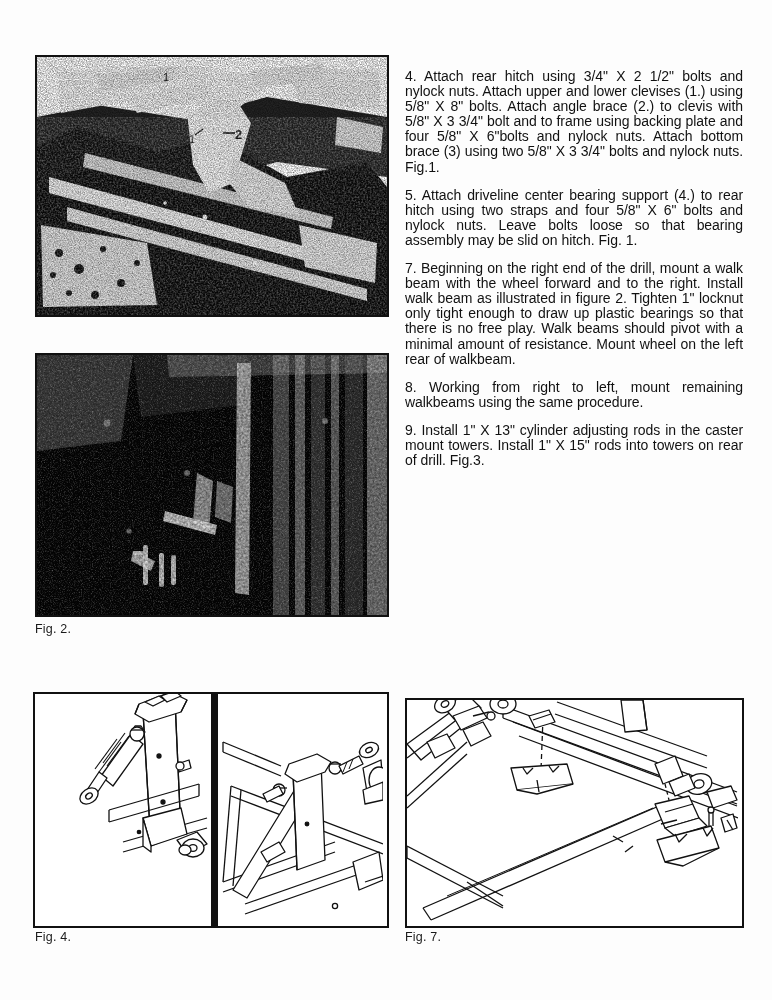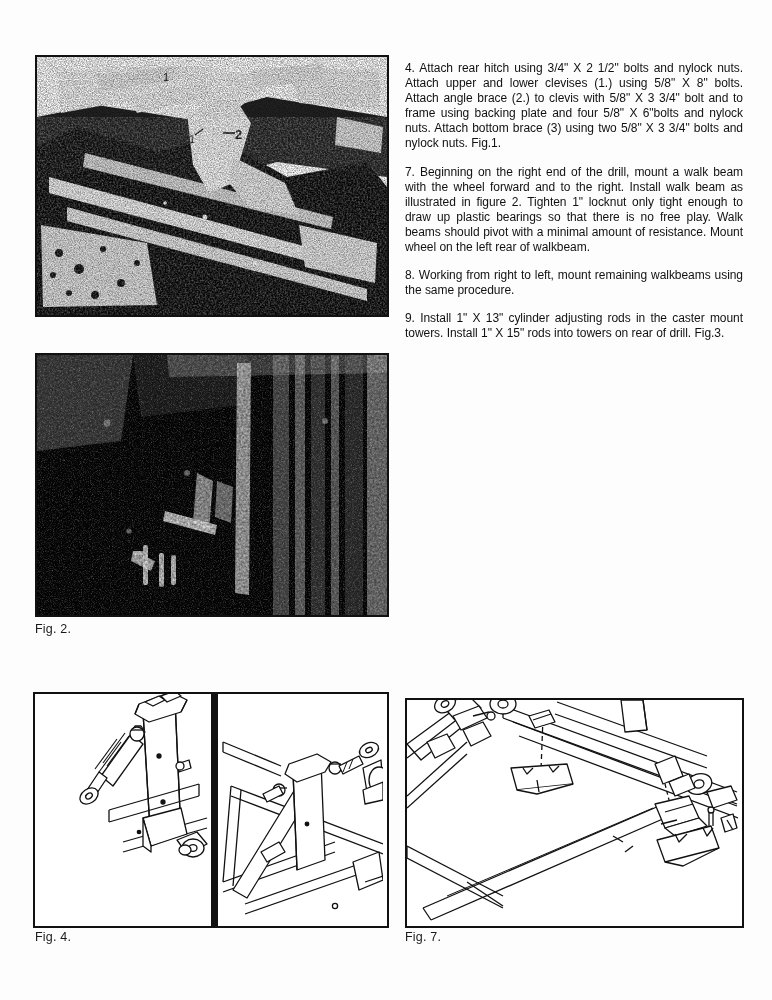--- a/index.html
+++ b/index.html
@@ -74,25 +74,25 @@
 
   
   #instructions {
     position: absolute;
     left: 405px;
     top: 57px;
     width: 338px;
   }
   .para {
     font-family: "Liberation Sans", sans-serif;
-    font-size: 12px;
+    font-size: 14px;
     line-height: 15.1px;
     text-align: justify;
     color: #111;
-    margin: 4px 0 13px 0;
+    margin: 12px 0 13px 0;
     letter-spacing: -0.05px;
     word-spacing: 0.1px;
   }
   .para.last { margin-bottom: 0; }
   .para.indent { text-indent: 7px; }
 
   svg { display: block; }
 </style>
 </head>
 <body>
@@ -416,18 +416,19 @@
         <path d="M320 120 L326 130"></path>
 
         <path d="M262 82 L282 74 L288 88 L268 96 Z" fill="#fff"></path>
       </g>
     </svg>
   </div>
   <div class="fig-caption" style="left:405px; top:930px;">Fig. 7.</div>
 
   <div id="instructions">
     <p class="para">4. Attach rear hitch using 3/4" X 2 1/2" bolts and nylock nuts.  Attach upper and lower clevises (1.) using 5/8" X 8" bolts.  Attach angle brace (2.) to clevis with 5/8" X 3 3/4" bolt and to frame using backing plate and four 5/8" X 6"bolts and nylock nuts. Attach bottom brace (3) using two 5/8" X 3 3/4" bolts and nylock nuts.  Fig.1.</p>
+    <p class="para">5. Attach driveline center bearing support (4.) to rear hitch using two straps and four 5/8" X 6" bolts and nylock nuts.  Leave bolts loose so that bearing assembly may be slid on hitch. Fig. 1.</p>
     <p class="para">7. Beginning on the right end of the drill, mount a walk beam with the wheel forward and to the right.  Install walk beam as illustrated in figure 2. Tighten 1" locknut only tight enough to draw up plastic bearings so that there is no  free play.  Walk beams should pivot with a minimal amount of resistance. Mount wheel on the left rear of walkbeam.</p>
     <p class="para">8.   Working from right to left, mount remaining walkbeams using the same procedure.</p>
     <p class="para">9. Install 1" X 13" cylinder adjusting rods in the caster mount towers.  Install 1" X 15" rods into towers on rear of drill. Fig.3.</p>
   </div>
 
 </div>
 
 </body></html>

